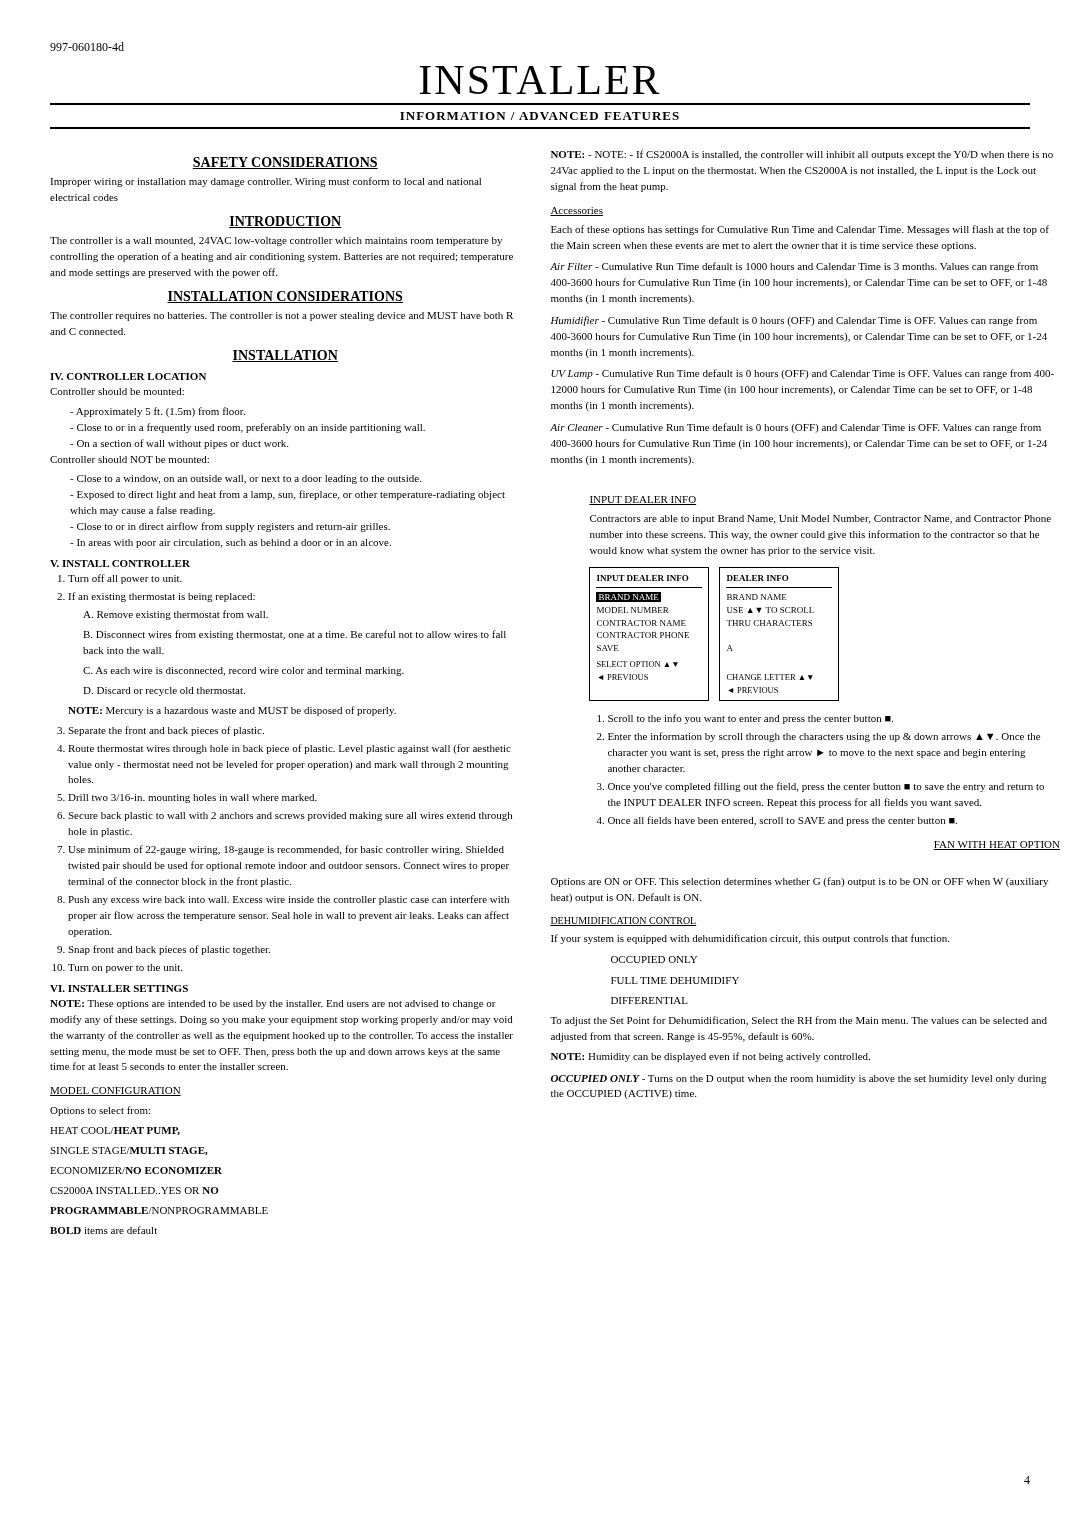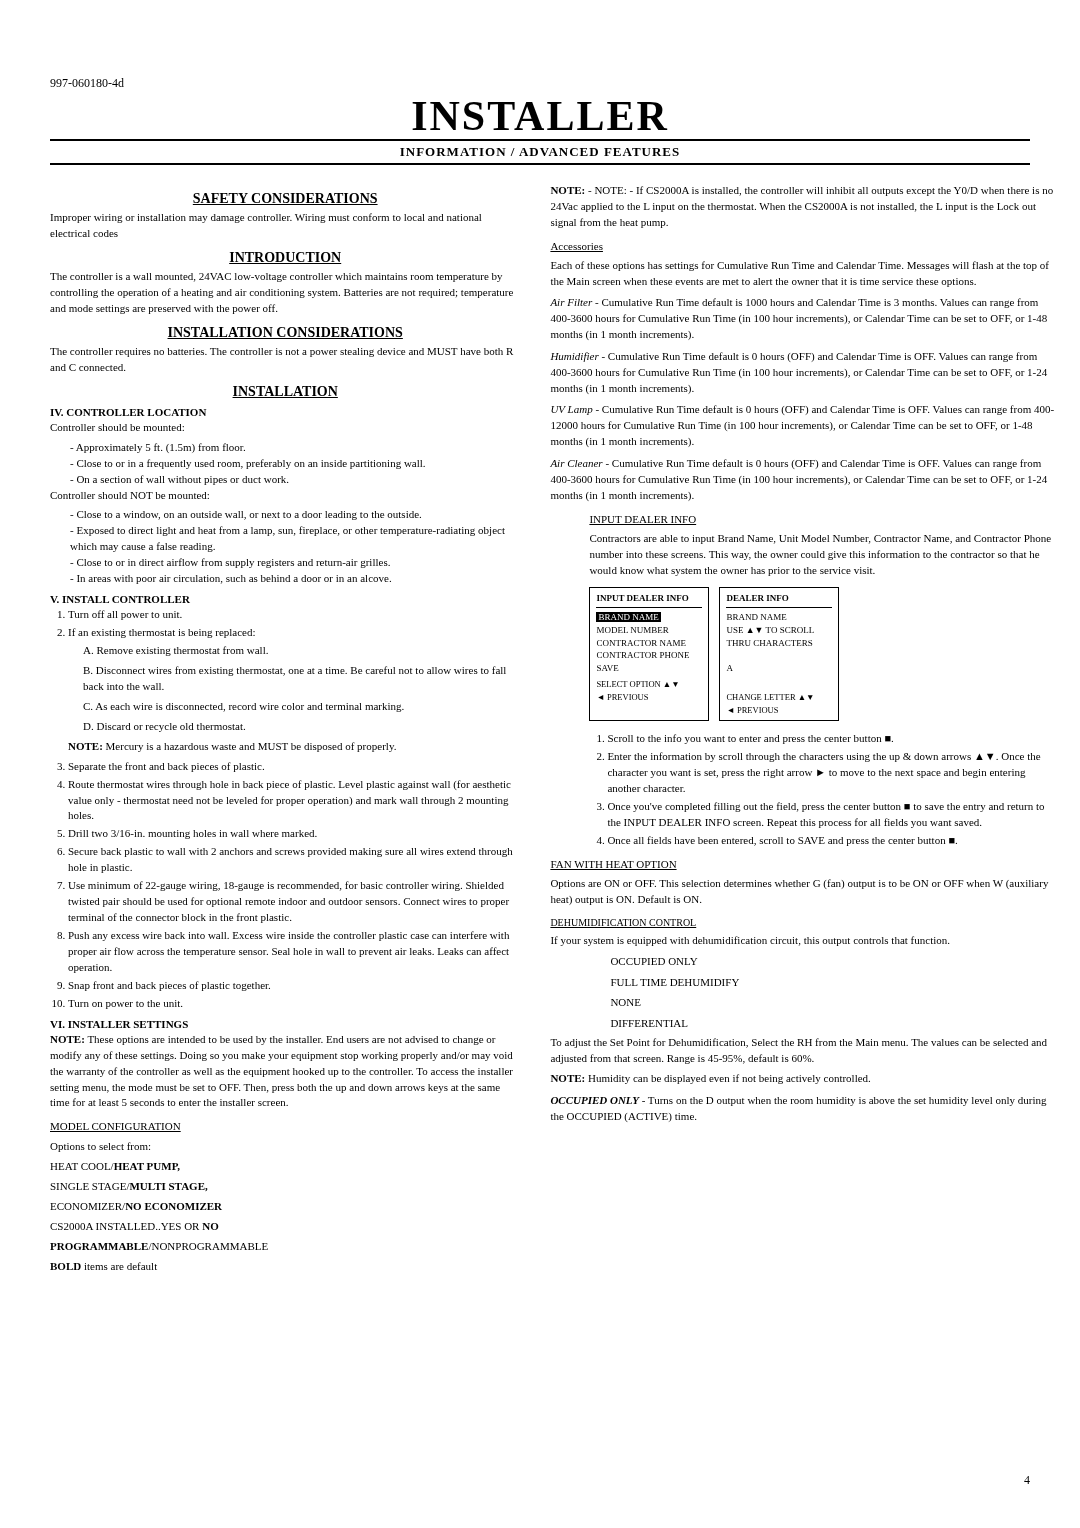--- a/index.html
+++ b/index.html
@@ -12,29 +12,28 @@
       min-height: 1528px;
       padding: 40px 50px;
     }
     .page-container {
       display: flex;
       flex-direction: column;
       width: 100%;
     }
     .header-section {
       margin-bottom: 8px;
-      margin-top: 36px;
     }
     .doc-number {
       font-size: 12px;
       margin-bottom: 2px;
     }
     .main-title {
       font-size: 42px;
-      font-weight: bold;
+      font-weight: normal;
       text-align: center;
       letter-spacing: 2px;
       line-height: 1.1;
     }
     .subtitle {
       text-align: center;
       font-size: 13px;
       font-weight: bold;
       border-top: 2px solid #000;
       border-bottom: 2px solid #000;
@@ -235,21 +234,21 @@
 
         <div class="accessories-item">
           <p><span class="italic">UV Lamp</span> - Cumulative Run Time default is 0 hours (OFF) and Calendar Time is OFF.  Values can range from 400-12000 hours for Cumulative Run Time (in 100 hour increments), or Calendar Time can be set to OFF, or 1-48 months (in 1 month increments).</p>
         </div>
 
         <div class="accessories-item">
           <p><span class="italic">Air Cleaner</span> - Cumulative Run Time default is 0 hours (OFF) and Calendar Time is OFF.  Values can range from 400-3600 hours for Cumulative Run Time (in 100 hour increments), or Calendar Time can be set to OFF, or 1-24 months (in 1 month increments).</p>
         </div>
       </div>
 
-      <div style="margin-top:8px;padding-left:39px;">
+      <div style="margin-top:24px;padding-left:39px;">
         <p style="text-decoration:underline; font-size:11px; margin-bottom:3px;">INPUT DEALER INFO</p>
         <p>Contractors are able to input Brand Name, Unit Model Number, Contractor Name, and Contractor Phone number into these screens.  This way, the owner could give this information to the contractor so that he would know what system the owner has prior to the service visit.</p>
 
         <div class="dealer-info-screens">
 
           <div class="screen-box">
             <div class="screen-title">INPUT DEALER INFO</div>
             <div class="screen-item"><span class="screen-item-highlight">BRAND NAME</span></div>
             <div class="screen-item">MODEL NUMBER</div>
             <div class="screen-item">CONTRACTOR NAME</div>
@@ -272,31 +271,30 @@
 
         <ol>
           <li>Scroll to the info you want to enter and press the center button ■.</li>
           <li>Enter the information by scroll through the characters using the up &amp; down arrows ▲▼.  Once the character you want is set, press the right arrow ► to move to the next space and begin entering another character.</li>
           <li>Once you've completed filling out the field, press the center button ■ to save the entry and return to the INPUT DEALER INFO screen.  Repeat this process for all fields you want saved.</li>
           <li>Once all fields have been entered, scroll to SAVE and press the center button ■.</li>
         </ol>
       </div>
 
       <div style="margin-top:8px;">
-        <p style="text-decoration:underline; font-size:11px; margin-bottom:3px;">FAN WITH HEAT OPTION</p>
+        <p style="text-decoration:underline; font-size:11px; margin-bottom:21px;text-align:right;">FAN WITH HEAT OPTION</p>
         <p>Options are ON or OFF.  This selection determines whether G (fan) output is to be ON or OFF when W (auxiliary heat) output is ON.  Default is ON.</p>
       </div>
 
       <div style="margin-top:8px;">
         <p style="text-decoration:underline; font-size:10px; margin-bottom:3px;">DEHUMIDIFICATION CONTROL</p>
         <p>If your system is equipped with dehumidification circuit, this output controls that function.</p>
         <div class="dehumid-list">
           <p>OCCUPIED ONLY</p>
           <p>FULL TIME DEHUMIDIFY</p>
-          <p>NONE</p>
           <p>DIFFERENTIAL</p>
         </div>
         <p style="">To adjust the Set Point for Dehumidification, Select the RH from the Main menu.  The values can be selected and adjusted from that screen.  Range is 45-95%, default is 60%.</p>
         <p style="margin-top:4px;"><span class="bold">NOTE:</span> Humidity can be displayed even if not being actively controlled.</p>
         <p style="margin-top:6px;"><span class="italic bold">OCCUPIED ONLY</span> - Turns on the D output when the room humidity is above the set humidity level only during the OCCUPIED (ACTIVE) time.</p>
       </div>
 
     </div>
 
   </div>

